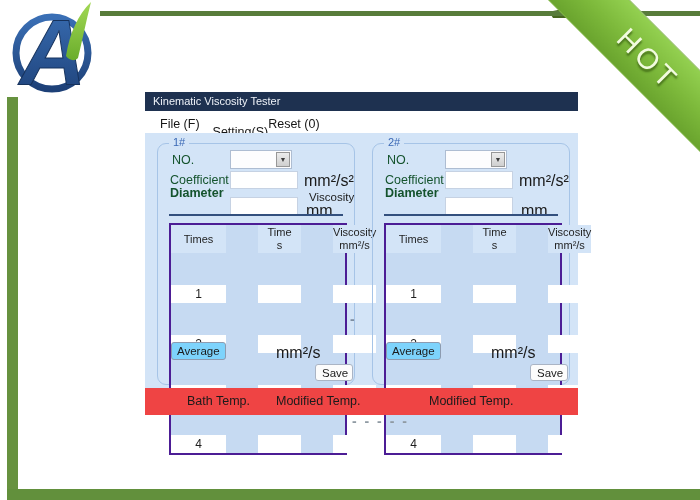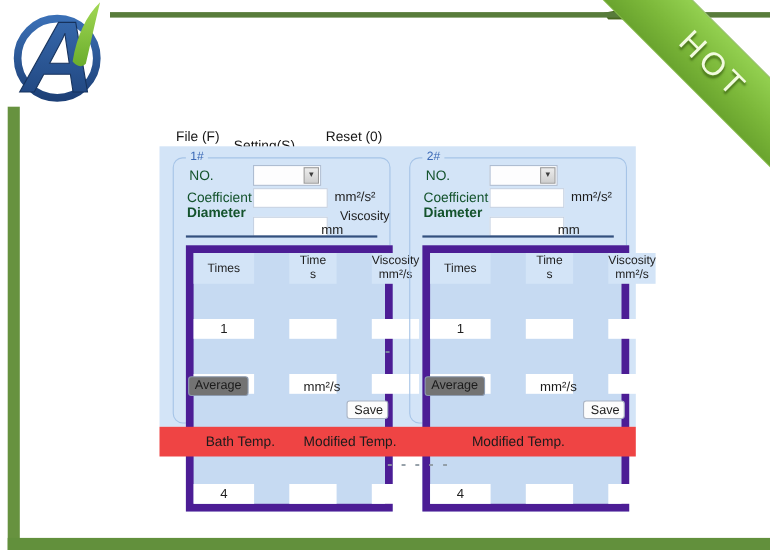--- a/index.html
+++ b/index.html
@@ -25,69 +25,69 @@
 
   
   .app-window { position:absolute; left:145px; top:92px; width:433px; height:323px; background:#ffffff; }
   .titlebar { position:absolute; left:0; top:0; right:0; height:19px; background:#1e3150;
     color:#eef2f8; font-size:11px; line-height:19px; padding-left:8px; }
   .menubar { position:absolute; left:0; top:19px; right:0; height:26px; background:#ffffff;
     display:flex; align-items:center; font-size:12.5px; color:#161616; }
   .menubar .mi { cursor:default; }
   .mi-file { margin-left:15px; }
   .mi-setting { margin-left:13px;margin-top:16px; }
-  .mi-reset { margin-left:28px; }
+  .mi-reset { }
   .main-area { position:absolute; left:0; top:41px; right:0; height:255px; background:#d3e4f7; }
   .footer { position:absolute; left:0; top:296px; right:0; height:27px; background:#ef4444;
     font-size:12.5px; color:#1b1b1b; }
   .footer .flabel { position:absolute; line-height:27px; }
   .f-bath { left:42px; }
   .f-mod1 { left:131px; }
   .f-mod2 { left:284px; }
 
   
   .gbox { position:absolute; top:10px; width:196px; height:240px;
     border:1px solid #a6c4e7; border-radius:9px; }
   .gbox-1 { left:12px; }
   .gbox-2 { left:227px; }
   .glabel { position:absolute; left:11px; top:-8px; padding:0 4px; background:#d3e4f7;
     color:#3a68b5; font-size:11px; }
   .flabel2 { position:absolute; font-size:12.5px; color:#14532d; }
   .lab-no { left:14px; top:9px; }
   .lab-coeff { left:12px; top:29px; }
   .lab-diam { left:12px; top:42px;font-weight:bold; }
-  .unit { position:absolute; font-size:12px; color:#1b1b1b; }
+  .unit { position:absolute; font-size:16px; color:#1b1b1b; }
   .u-coeff { left:146px; top:28px; }
-  .u-diam { left:134px; top:58px; }
+  .u-diam { left:148px; top:58px; }
   .u-visc { left:151px; top:47px; font-size:11.5px; }
   .combo { position:absolute; left:72px; top:6px; width:60px; height:17px;
     background:#fdfdfe; border:1px solid #aebdd2; }
   .combo .cbtn { position:absolute; top:1px; right:1px; bottom:1px; width:14px;
     background:linear-gradient(#ececec,#cfcfcf); border:1px solid #979797;
     display:flex; align-items:center; justify-content:center;
     font-size:7px; color:#3d3d3d; box-sizing:border-box; }
   .tinput { position:absolute; left:72px; width:62px; height:16px; box-sizing:content-box;
     background:#ffffff; border:1px solid #c6d2e3; font-size:11px; padding:0 2px;
     font-family:"Liberation Sans",sans-serif; }
   .in-coeff { top:27px; }
   .in-diam { top:53px; }
   .sep { position:absolute; left:11px; top:70px; width:174px; height:2px; background:#33507e; }
 
   
   .vtable { position:absolute; left:11px; top:79px; width:174px;
-    border:7px solid #4c1d95; background:#c6daf2;
+    border:2px solid #4c1d95; background:#c6daf2;
     display:grid; grid-template-columns:55px 43px 1fr;
     column-gap:1px; row-gap:2px;gap:32px; }
   .vtable .th { background:#d3e4f7; height:28px; display:flex; flex-direction:column;
     align-items:center; justify-content:center; font-size:11px; line-height:1.15; color:#1f1f1f; }
   .vtable .td { background:#ffffff; height:18px; display:flex;
     align-items:center; justify-content:center; font-size:12px; color:#1f1f1f; }
 
   .btn-avg { position:absolute; left:13px; top:198px; height:18px; padding:0 5px;
-    background:#737373; border:1px solid #8d9bb0; border-radius:3px;
+    background:#7dd3fc; border:1px solid #8d9bb0; border-radius:3px;
     font-size:11.5px; color:#1b1b1b; font-family:"Liberation Sans",sans-serif; }
   .u-avg { left:118px; top:200px; }
   .btn-save { position:absolute; left:157px; top:220px; width:38px; height:17px;
     background:#fcfcfc; border:1px solid #aab4c4; border-radius:3px;
     font-size:11.5px; color:#1b1b1b; font-family:"Liberation Sans",sans-serif; }
 
   .divider-dash { position:absolute; left:205px; top:178px; font-size:14px;
     font-weight:bold; color:#7d8da0; }
   .page-dashes { position:absolute; left:352px; top:413px; font-size:14px;
     font-weight:bold; color:#8f9aa3; letter-spacing:2px; }
@@ -113,20 +113,23 @@
       <stop offset="0" stop-color="#a2d854"></stop>
         <stop offset="1" stop-color="#6aad2c"></stop>
     </linearGradient>
   </defs>
   <circle cx="46" cy="53" r="36" fill="none" stroke="url(#bg1)" stroke-width="7"></circle>
   <text x="47" y="84" text-anchor="middle" font-family="Liberation Sans, sans-serif" font-size="92" font-weight="bold" font-style="italic" fill="url(#bg1)" stroke="#16325c" stroke-width="1">A</text>
   <path d="M60,56 C64,32 72,15 85,2 C80,22 76,41 72,58 C68,62 63,60 60,56 Z" fill="url(#gg1)"></path>
 </svg>
 
 <div class="app-window">
+  <div class="titlebar">
+    <span>Kinematic Viscosity Tester</span>
+  </div>
   <div class="menubar">
     <span class="mi mi-file">File (F)</span>
     <span class="mi mi-setting">Setting(S)</span>
     <span class="mi mi-reset">Reset (0)</span>
   </div>
 
   <div class="main-area">
 
     <div class="gbox gbox-1">
       <span class="glabel">1#</span>

